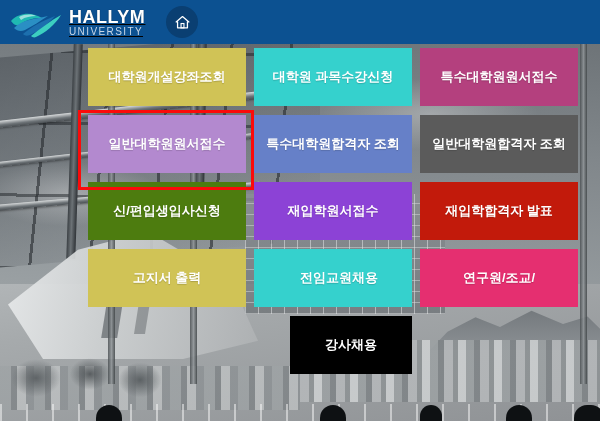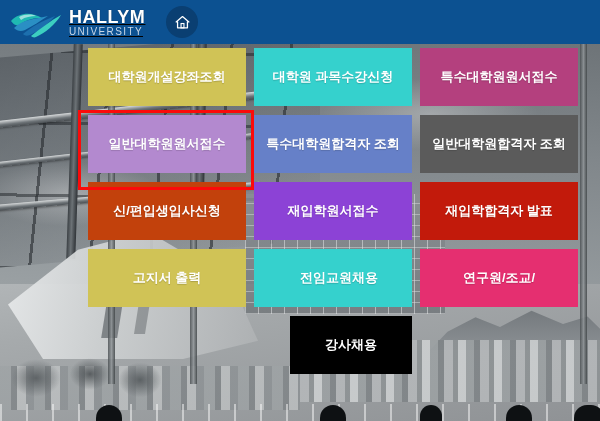--- a/index.html
+++ b/index.html
@@ -297,21 +297,21 @@
         <span>원서접수</span>
       </div>
       <div class="tile" style="background: rgb(102, 128, 200); grid-area: 2 / 2;">
         <span>특수대학원</span>
         <span>합격자 조회</span>
       </div>
       <div class="tile" style="background: rgb(91, 91, 91); grid-area: 2 / 3;">
         <span>일반대학원</span>
         <span>합격자 조회</span>
       </div>
-      <div class="tile" style="background: #c2410c; grid-area: 3 / 1;">
+      <div class="tile" style="background: #4d7c0f; grid-area: 3 / 1;">
         <span>신/편입생</span>
         <span>입사신청</span>
       </div>
       <div class="tile" style="background: rgb(140, 66, 214); grid-area: 3 / 2;">
         <span>재입학</span>
         <span>원서접수</span>
       </div>
       <div class="tile" style="background: rgb(194, 26, 11); grid-area: 3 / 3;">
         <span>재입학</span>
         <span>합격자 발표</span>

